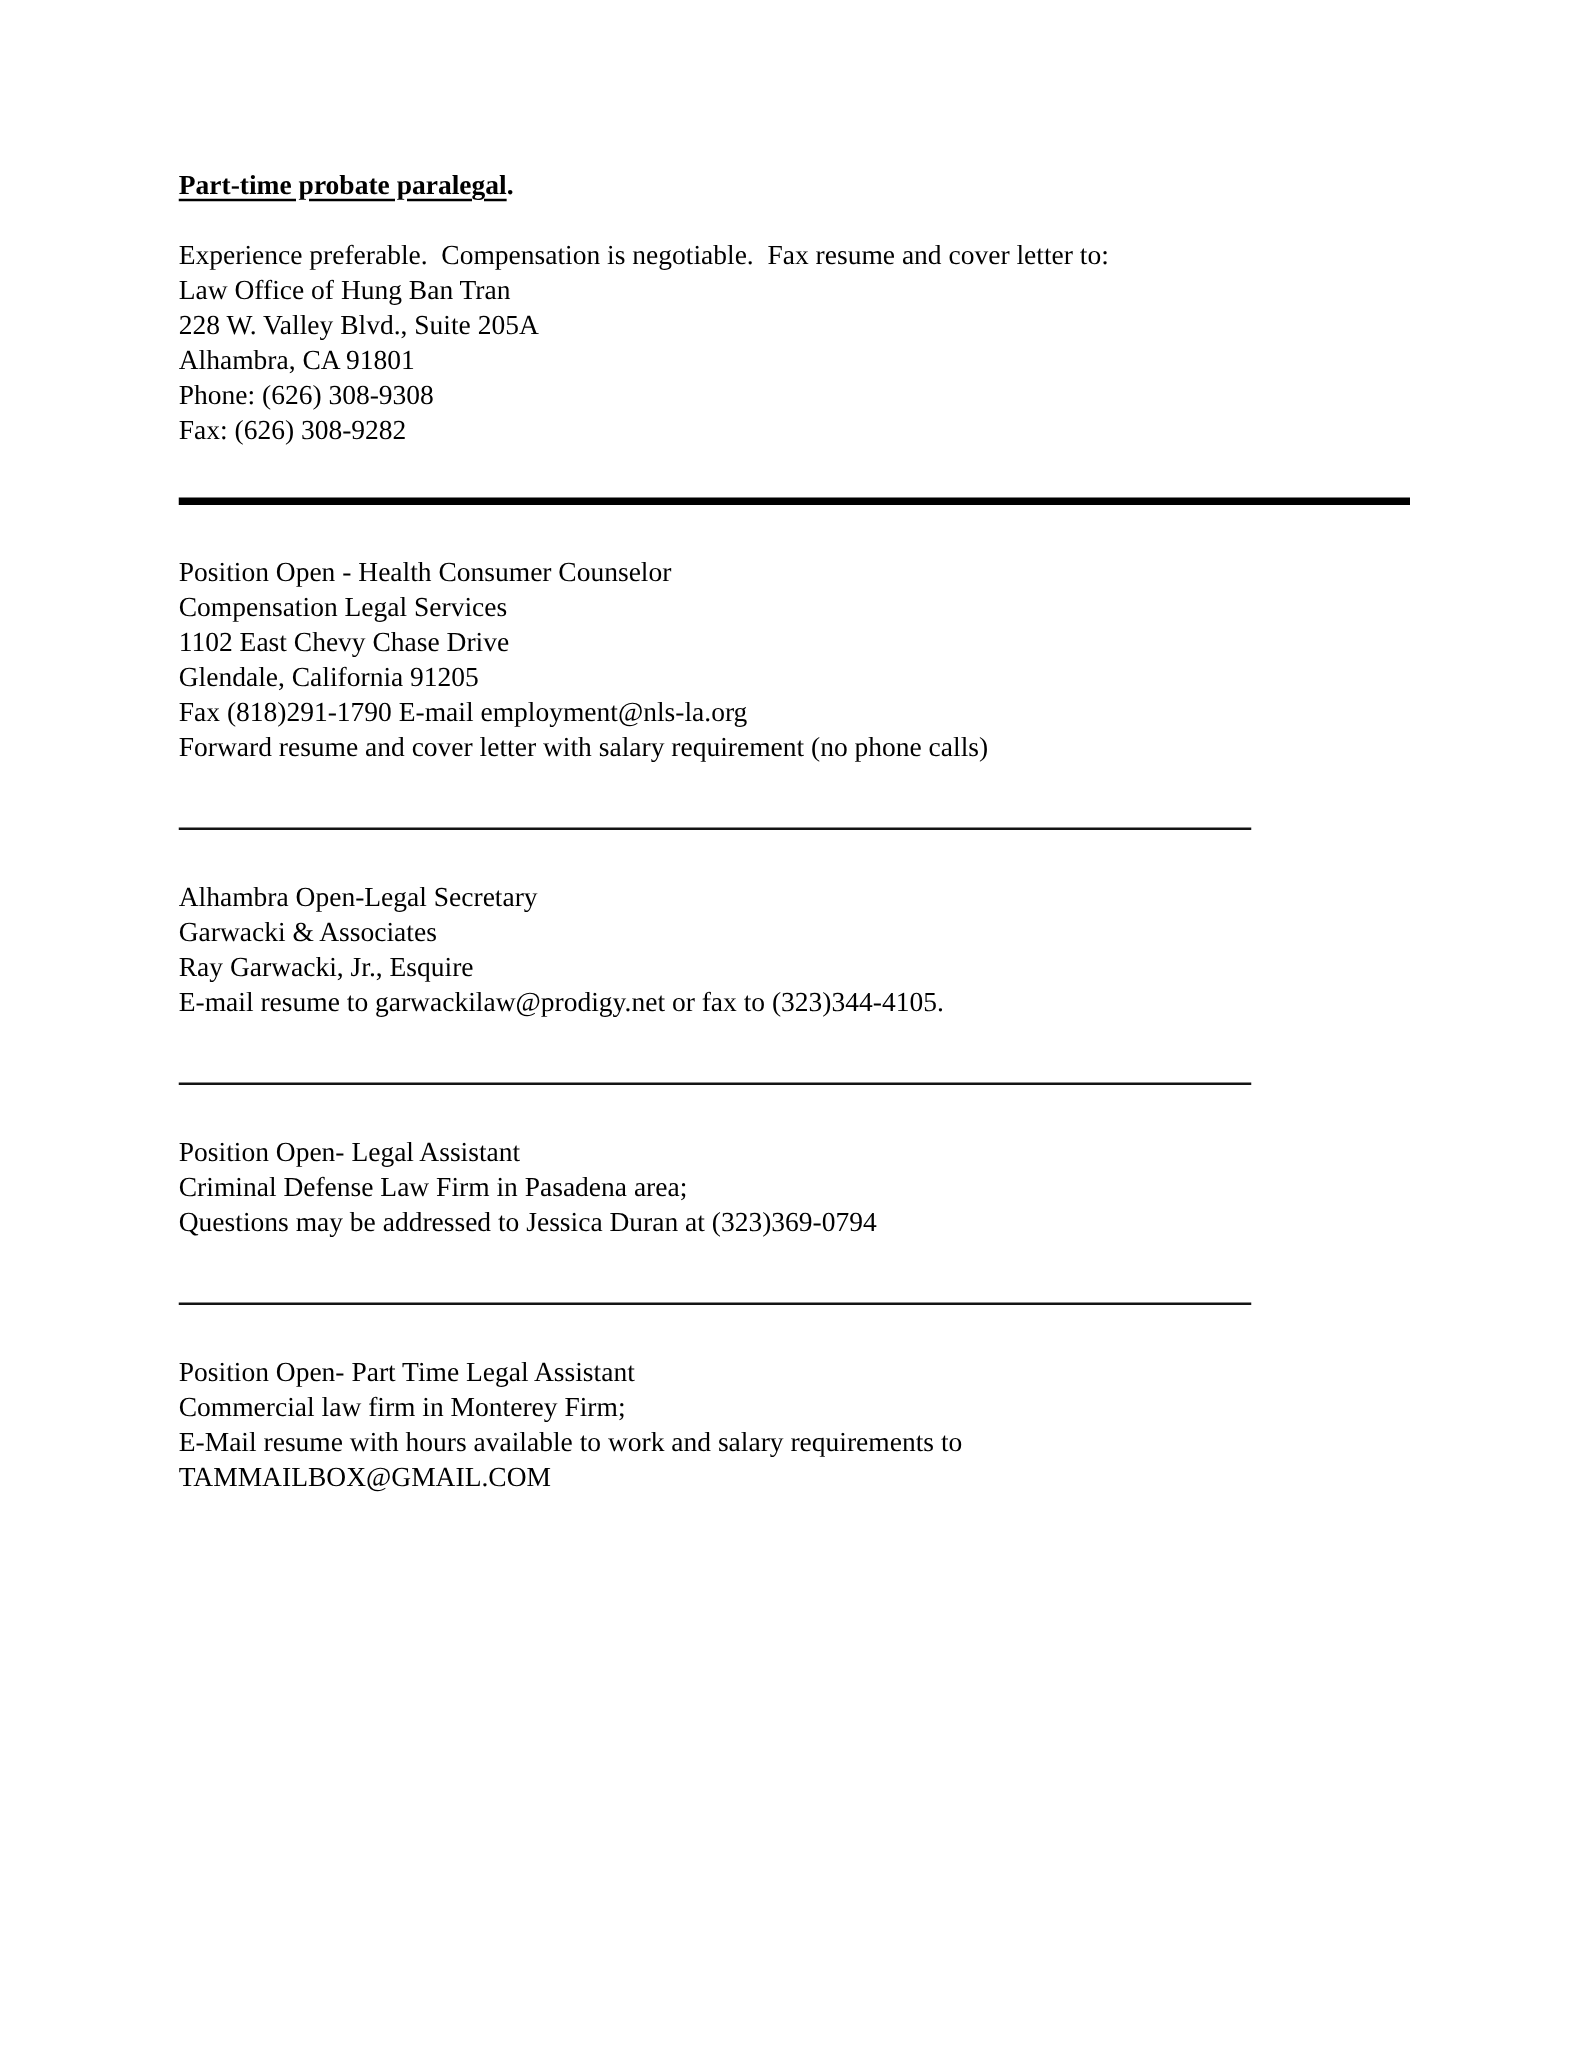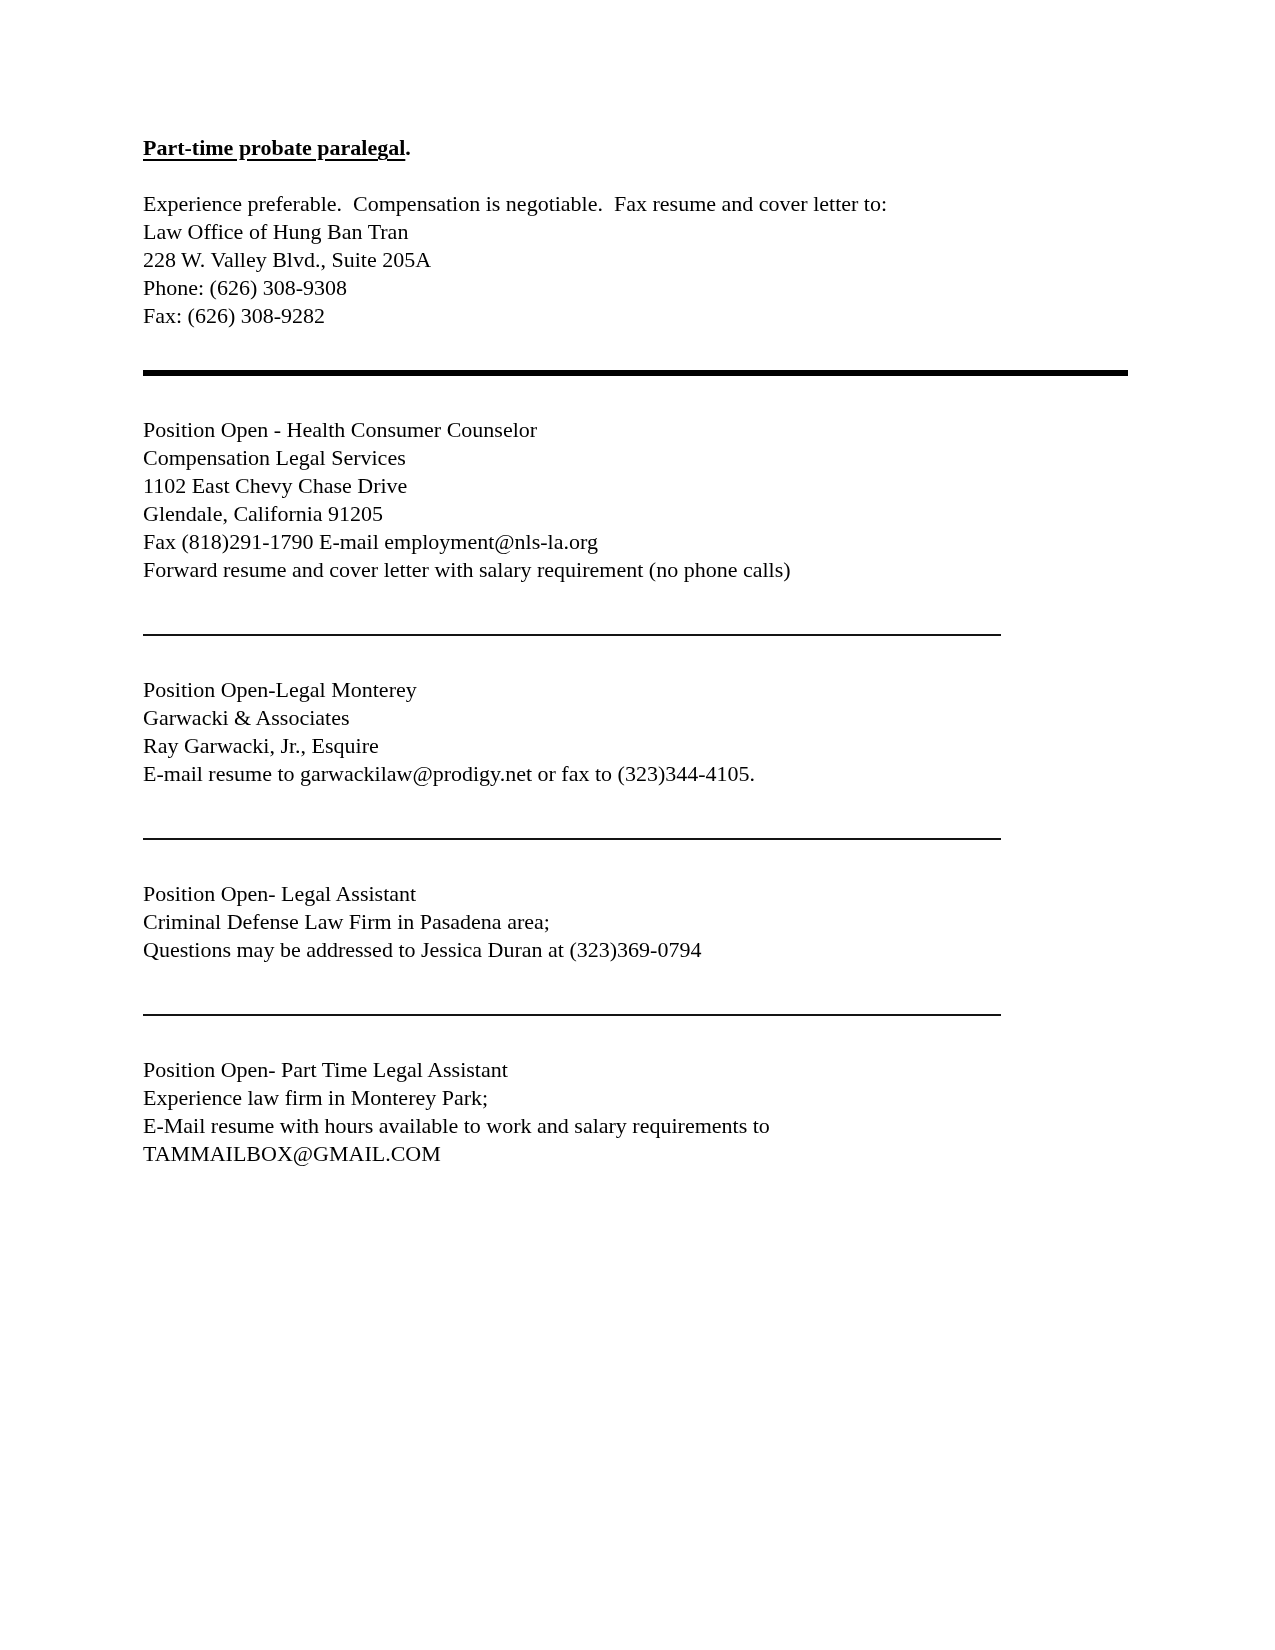--- a/index.html
+++ b/index.html
@@ -62,41 +62,42 @@
 
 <div class="page">
 
   <div class="heading"><span class="heading-text">Part-time probate paralegal</span><span>.</span></div>
 
   <div class="doc-line">Experience preferable.  Compensation is negotiable.  Fax resume and cover letter to:</div>
 
   <div class="para">
     <div class="doc-line">Law Office of Hung Ban Tran</div>
     <div class="doc-line">228 W. Valley Blvd., Suite 205A</div>
+    <div class="doc-line">Alhambra, CA 91801</div>
     <div class="doc-line">Phone: (626) 308-9308</div>
     <div class="doc-line">Fax: (626) 308-9282</div>
   </div>
 
   <div class="thick-rule"></div>
 
   <section>
     <div class="section-title">Position Open - Health Consumer Counselor</div>
     <div class="para">
       <div class="doc-line">Compensation Legal Services</div>
       <div class="doc-line">1102 East Chevy Chase Drive</div>
       <div class="doc-line">Glendale, California 91205</div>
       <div class="doc-line">Fax (818)291-1790 E-mail employment@nls-la.org</div>
       <div class="doc-line">Forward resume and cover letter with salary requirement (no phone calls)</div>
     </div>
   </section>
 
   <div class="underscore-rule"></div>
 
   <section>
-    <div class="section-title">Position Open-Legal Monterey</div>
+    <div class="section-title">Alhambra Open-Legal Secretary</div>
     <div class="para">
       <div class="doc-line">Garwacki &amp; Associates</div>
       <div class="doc-line">Ray Garwacki, Jr., Esquire</div>
     </div>
     <div class="para">
       <div class="doc-line">E-mail resume to garwackilaw@prodigy.net or fax to (323)344-4105.</div>
     </div>
   </section>
 
   <div class="underscore-rule"></div>
@@ -107,21 +108,21 @@
       <div class="doc-line">Criminal Defense Law Firm in Pasadena area;</div>
       <div class="doc-line">Questions may be addressed to Jessica Duran at (323)369-0794</div>
     </div>
   </section>
 
   <div class="underscore-rule"></div>
 
   <section>
     <div class="section-title">Position Open- Part Time Legal Assistant</div>
     <div class="para">
-      <div class="doc-line">Experience law firm in Monterey Park;</div>
+      <div class="doc-line">Commercial law firm in Monterey Firm;</div>
     </div>
     <div class="para">
       <div class="doc-line">E-Mail resume with hours available to work and salary requirements to</div>
       <div class="doc-line">TAMMAILBOX@GMAIL.COM</div>
     </div>
   </section>
 
 </div>
 
 </body></html>

